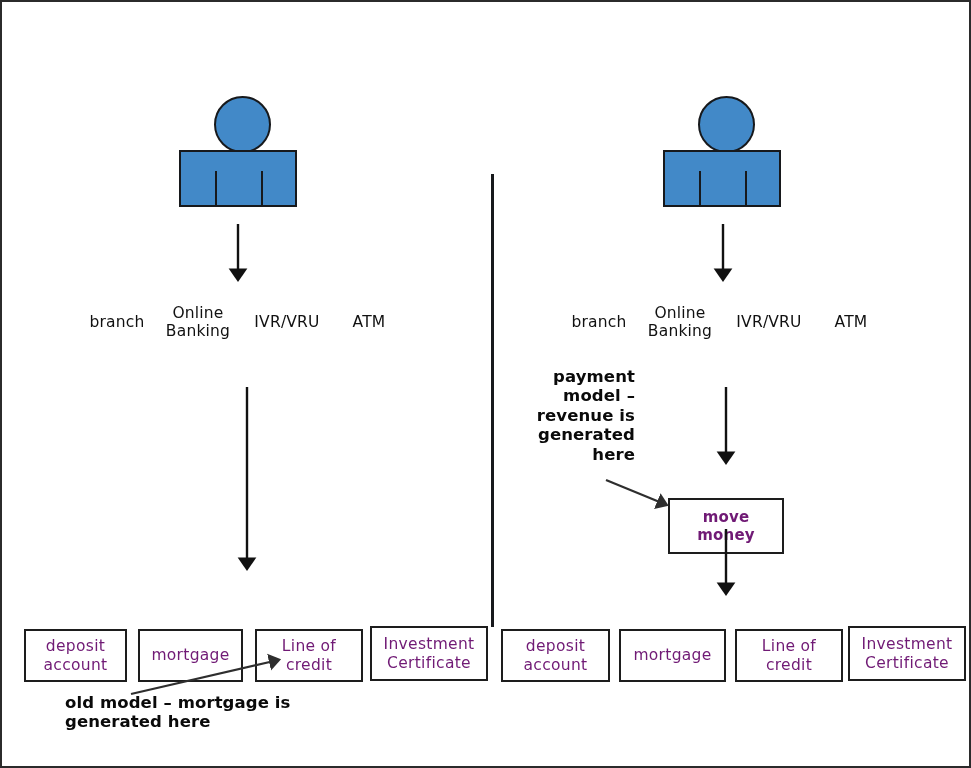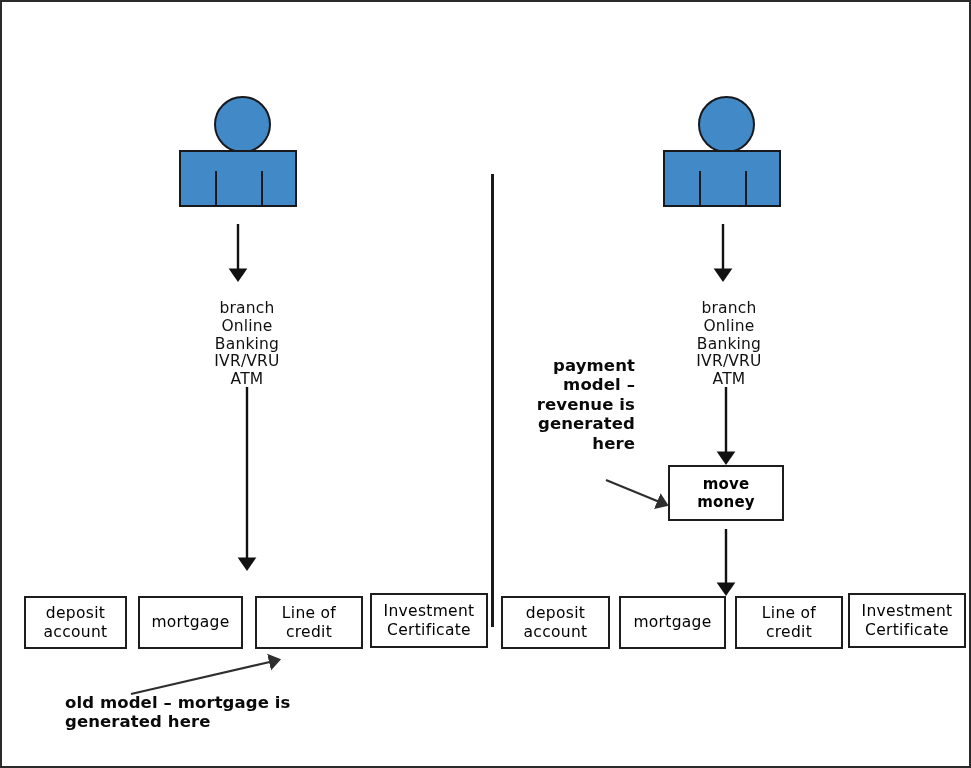--- a/index.html
+++ b/index.html
@@ -54,21 +54,20 @@
     border-left: 2.2px solid #17191c;
   }
   .person .seam.s1 { left: 36px; }
   .person .seam.s2 { left: 82px; }
 
   
   .channel-row {
     position: absolute;
     display: flex;
     align-items: center;
-    flex-direction: column;
   }
   .channel {
     font-family: "DejaVu Sans", sans-serif;
     font-size: 15.5px;
     color: #111111;
     text-align: center;
     line-height: 1.15;
     white-space: pre-line;
     letter-spacing: 0.2px;
   }
@@ -78,24 +77,25 @@
     position: absolute;
     border: 2.2px solid #1d1d1d;
     background: #ffffff;
     box-sizing: border-box;
     display: flex;
     align-items: center;
     justify-content: center;
     text-align: center;
     font-family: "DejaVu Sans", sans-serif;
     font-size: 15.5px;
-    color: #000000;
+    color: #701a75;
     line-height: 1.2;
     white-space: pre-line;
     letter-spacing: 0.3px;
+    margin-top: 33px;
   }
   .pbox.bold {
     font-weight: bold;
     font-size: 15px;
     letter-spacing: 0.2px;
   }
 
   
   .annot {
     position: absolute;
@@ -166,21 +166,21 @@
   </div>
 
   <div class="channel-row" style="left:562px; top:298px; width:330px; height:46px;">
     <div class="channel" style="width:70px;">branch</div>
     <div class="channel" style="width:92px;">Online
 Banking</div>
     <div class="channel" style="width:86px;">IVR/VRU</div>
     <div class="channel" style="width:78px;">ATM</div>
   </div>
 
-  <div class="annot right" style="left:513px; top:354px; width:120px;">payment
+  <div class="annot right" style="left:513px; top:365px; width:120px;">payment
 model –
 revenue is
 generated
 here</div>
 
   <div class="pbox bold" style="left:666px; top:463px; width:116px; height:56px;">move
 money</div>
 
   <div class="pbox" style="left:499px; top:594px; width:109px; height:53px;">deposit
 account</div>

